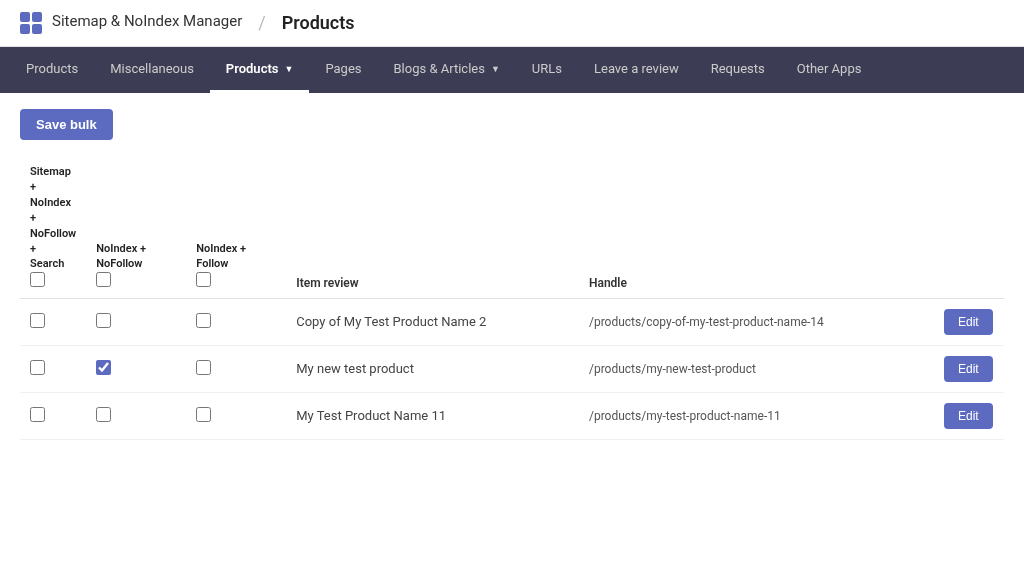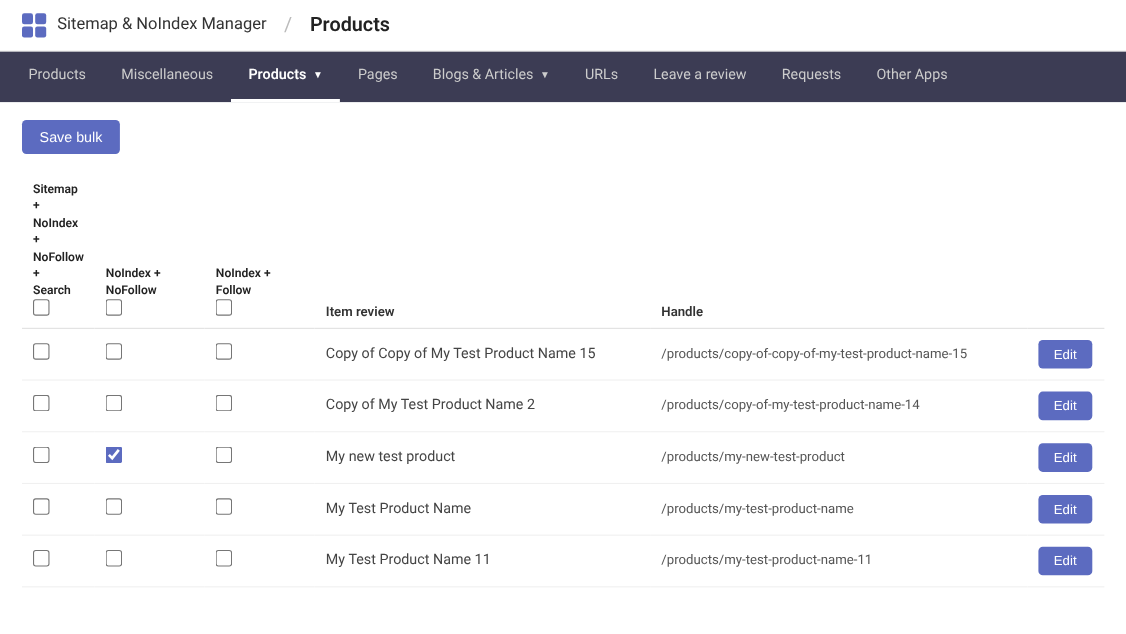--- a/index.html
+++ b/index.html
@@ -68,21 +68,21 @@
     }
 
     .save-bulk-btn {
       background: #5c6bc0;
       color: #fff;
       border: none;
       padding: 8px 16px;
       border-radius: 4px;
       cursor: pointer;
       font-size: 13px;
-      font-weight: 400;
+      font-weight: 700;
       margin-bottom: 16px;
       text-align: right;
     }
 
     
     .products-table {
       width: 100%;
       border-collapse: collapse;
     }
     .products-table th {
@@ -179,55 +179,39 @@
         <th class="col-title">
           <span>Item review</span>
         </th>
         <th class="col-handle">
           <span>Handle</span>
         </th>
         <th class="col-edit"></th>
       </tr>
     </thead>
     <tbody id="table-body">
-    <tr>
-          <td class="col-check1"><input type="checkbox" style=""></td>
-          <td class="col-check2"><input type="checkbox" style=""></td>
-          <td class="col-check3"><input type="checkbox" style=""></td>
-          <td class="col-title">Copy of Copy of My Test Product Name 15</td>
-          <td class="col-handle"><span class="handle-text">/products/copy-of-copy-of-my-test-product-name-15</span></td>
-          <td class="col-edit"><button class="edit-btn">Edit</button></td>
-        </tr>
         <tr>
           <td class="col-check1"><input type="checkbox" style=""></td>
           <td class="col-check2"><input type="checkbox" style=""></td>
           <td class="col-check3"><input type="checkbox" style=""></td>
           <td class="col-title">Copy of My Test Product Name 2</td>
           <td class="col-handle"><span class="handle-text">/products/copy-of-my-test-product-name-14</span></td>
           <td class="col-edit"><button class="edit-btn">Edit</button></td>
         </tr>
         <tr>
           <td class="col-check1"><input type="checkbox" style=""></td>
           <td class="col-check2"><input type="checkbox" checked="" style=""></td>
           <td class="col-check3"><input type="checkbox" style=""></td>
           <td class="col-title">My new test product</td>
           <td class="col-handle"><span class="handle-text">/products/my-new-test-product</span></td>
           <td class="col-edit"><button class="edit-btn">Edit</button></td>
         </tr>
         <tr>
           <td class="col-check1"><input type="checkbox" style=""></td>
           <td class="col-check2"><input type="checkbox" style=""></td>
           <td class="col-check3"><input type="checkbox" style=""></td>
-          <td class="col-title">My Test Product Name</td>
-          <td class="col-handle"><span class="handle-text">/products/my-test-product-name</span></td>
-          <td class="col-edit"><button class="edit-btn">Edit</button></td>
-        </tr>
-        <tr>
-          <td class="col-check1"><input type="checkbox" style=""></td>
-          <td class="col-check2"><input type="checkbox" style=""></td>
-          <td class="col-check3"><input type="checkbox" style=""></td>
           <td class="col-title">My Test Product Name 11</td>
           <td class="col-handle"><span class="handle-text">/products/my-test-product-name-11</span></td>
           <td class="col-edit"><button class="edit-btn">Edit</button></td>
         </tr>
       </tbody>
   </table>
 </div>
 
 </body></html>

